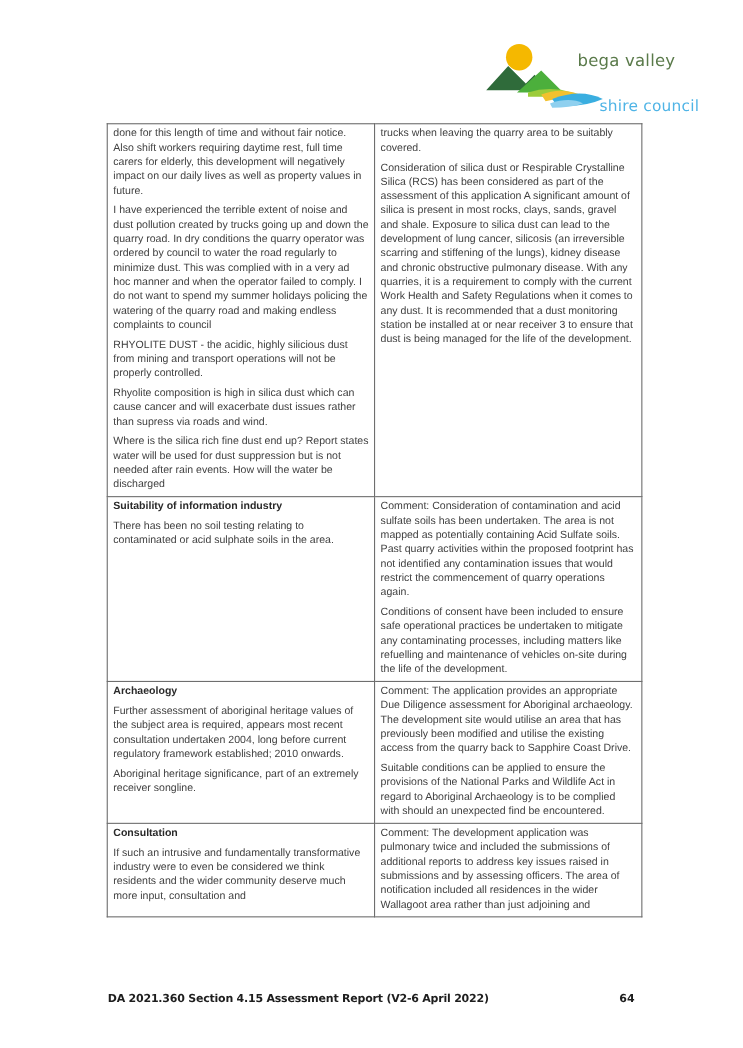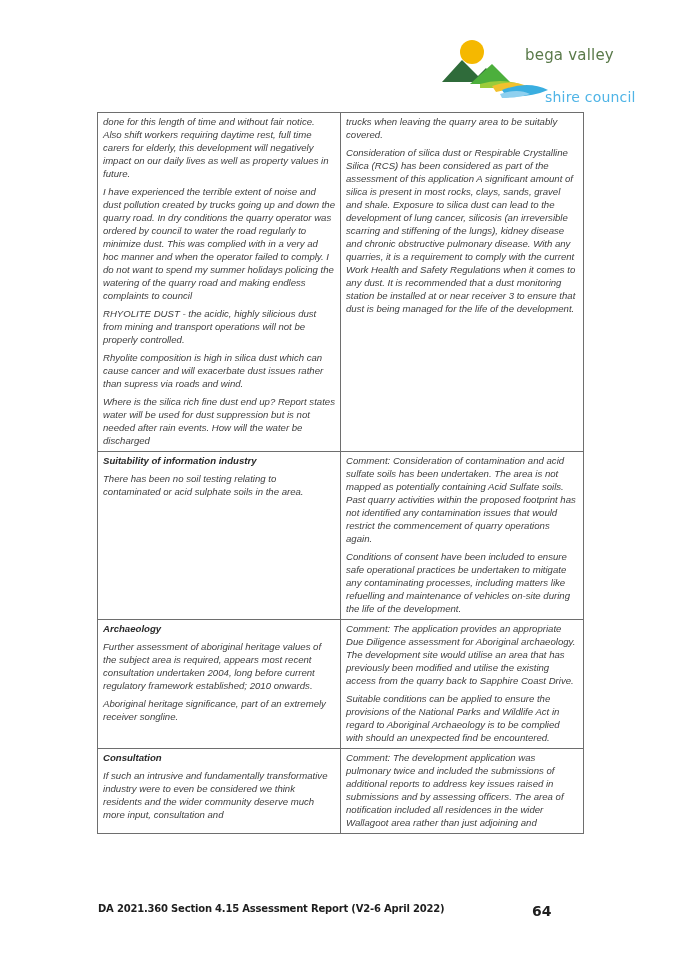--- a/index.html
+++ b/index.html
@@ -56,42 +56,41 @@
       vertical-align: top;
       padding: 2px 5px 4px 5px;
       font-size: 9.6px;
       line-height: 13px;
       color: #404040;
     }
     table.assess td.left { width: 232px; }
     table.assess td.right { width: 232px; }
     table.assess td p {
       margin: 0 0 5px 0;
-      font-style: italic;
     }
     table.assess td p:last-child { margin-bottom: 0; }
     .heading {
       font-weight: bold;
       color: #2a2a2a;
     }
     .footer-left {
       position: absolute;
       left: 98px;
       top: 903px;
       font-size: 10px;
       font-weight: bold;
       color: #1e1e1e;
       font-family: "DejaVu Sans", sans-serif;
       letter-spacing: -0.2px;
     }
     .footer-right {
       position: absolute;
-      left: 532px;
+      left: 563px;
       top: 903px;
-      font-size: 14px;
+      font-size: 10px;
       font-weight: bold;
       color: #1e1e1e;
       font-family: "DejaVu Sans", sans-serif;
       text-align: right;
     }
   </style>
 </head>
 <body>
 
 <div class="logo">

